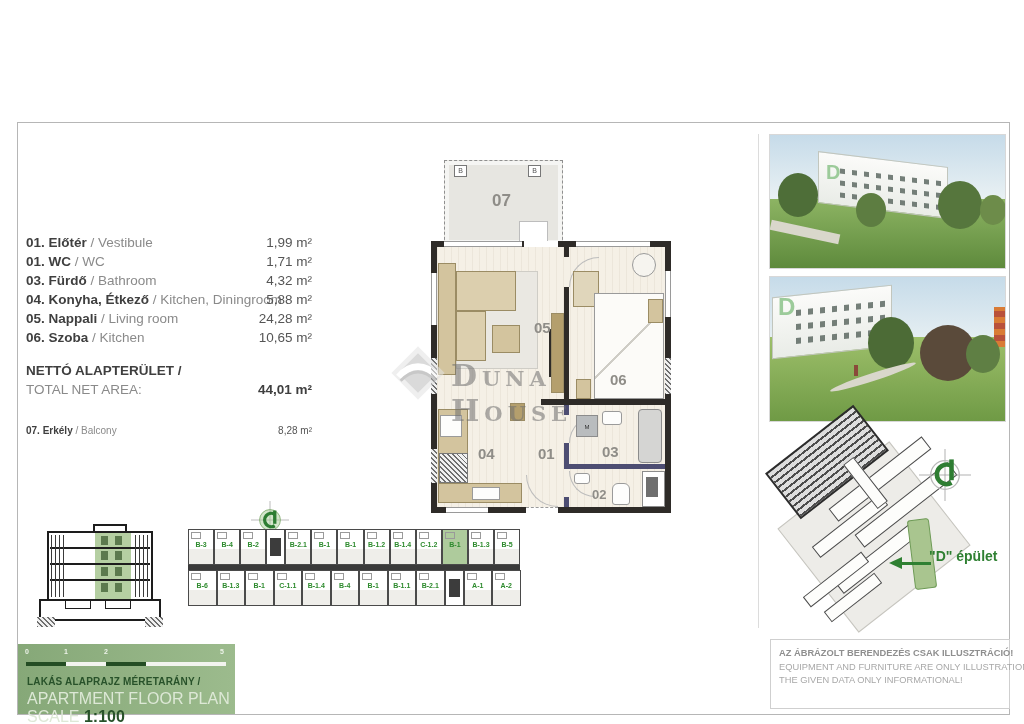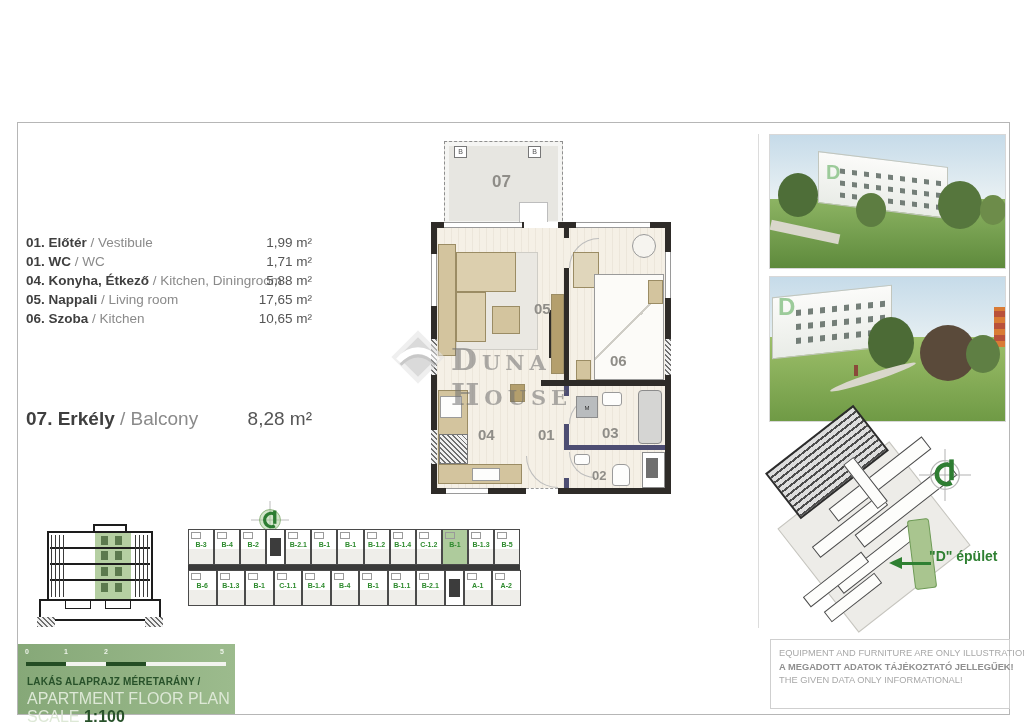--- a/index.html
+++ b/index.html
@@ -16,37 +16,37 @@
   .rrow{position:relative;height:19px;line-height:19px;white-space:nowrap;}
   .rrow .hu{font-weight:bold;color:#3f3f3f;}
   .rrow .sep,.rrow .en{color:#8a8a8a;}
   .rrow .ar{position:absolute;right:0;top:0;color:#555;}
   #total{position:absolute;left:8px;top:238px;width:286px;font-size:13.5px;}
   #total .l1{font-weight:bold;color:#3f3f3f;line-height:19px;}
   #total .l2{color:#8a8a8a;line-height:19px;position:relative;}
   #total .ar{position:absolute;right:0;top:0;font-weight:bold;color:#3f3f3f;}
   #balc{position:absolute;left:8px;top:286px;width:286px;}
   
-  #plan{position:absolute;left:408px;top:11px;width:250px;height:372px;}
+  #plan{position:absolute;left:408px;top:30px;width:250px;height:372px;}
   .w{position:absolute;background:#2e2b28;}
   .wb{position:absolute;background:#4d4d72;}
   .winh{position:absolute;background:#fff;border-top:1px solid #9a9a9a;border-bottom:1px solid #9a9a9a;box-sizing:border-box;}
   .winv{position:absolute;background:#fff;border-left:1px solid #9a9a9a;border-right:1px solid #9a9a9a;box-sizing:border-box;}
   .tan{position:absolute;background:#d3c49e;border:1px solid #9b8c64;box-sizing:border-box;}
   .whitef{position:absolute;background:#fdfdfc;border:1px solid #9a9a9a;box-sizing:border-box;}
   .grayf{position:absolute;background:#d5d5d3;border:1px solid #8c8c8c;box-sizing:border-box;}
   .lbl{position:absolute;color:#8f8d88;font-weight:bold;font-size:15px;}
   .lblsm{position:absolute;color:#8f8d88;font-weight:bold;font-size:13px;}
   .hatch{position:absolute;background:repeating-linear-gradient(45deg,#6f6f6f 0 1px,#f0f0f0 1px 3.5px);}
   .arc{position:absolute;border:1px solid #bcbcbc;box-sizing:border-box;background:transparent;}
   .floorwood{background:#f5f0e6 repeating-linear-gradient(90deg,rgba(120,100,70,.07) 0 1px,transparent 1px 7px);}
   .floortile{background:#e2e4e7 repeating-linear-gradient(0deg,rgba(90,90,110,.12) 0 1px,transparent 1px 8px),
              repeating-linear-gradient(90deg,rgba(90,90,110,.12) 0 1px,#e2e4e7 1px 8px);}
   
-  #wm{position:absolute;left:371px;top:205px;width:270px;height:62px;z-index:6;opacity:.55;pointer-events:none;}
+  #wm{position:absolute;left:371px;top:221px;width:270px;height:62px;z-index:6;opacity:.55;pointer-events:none;}
   #wm .txt{position:absolute;left:62px;top:14px;font-family:"DejaVu Serif",serif;font-variant:small-caps;
     font-size:30px;letter-spacing:5px;color:#6f6f6f;font-weight:bold;}
   
   .photo{position:absolute;left:751px;width:237px;overflow:hidden;border:1px solid #d8d8d8;box-sizing:border-box;}
   #photo1{top:11px;height:135px;}
   #photo2{top:153px;height:146px;}
   .sky{position:absolute;left:0;top:0;width:100%;height:55%;background:linear-gradient(#c6dbe9,#eef4f5);}
   .grass{position:absolute;left:0;bottom:0;width:100%;height:52%;background:linear-gradient(#8db463,#5e8a3c);}
   .bldg{position:absolute;background:linear-gradient(180deg,#fbfbf9 0%,#e9ece7 100%);border:1px solid #c2c6bd;box-sizing:border-box;}
   .winrow{position:absolute;background:repeating-linear-gradient(90deg,#54615a 0 5px,transparent 5px 12px);opacity:.8;}
@@ -98,25 +98,30 @@
 </style>
 </head>
 <body>
 
 <div id="card">
 
 
   <div id="rooms">
     <div class="rrow"><span class="hu">01. Előtér</span> <span class="sep">/</span> <span class="en">Vestibule</span><span class="ar">1,99 m²</span></div>
     <div class="rrow"><span class="hu">01. WC</span> <span class="sep">/</span> <span class="en">WC</span><span class="ar">1,71 m²</span></div>
+    <div class="rrow"><span class="hu">03. Fürdő</span> <span class="sep">/</span> <span class="en">Bathroom</span><span class="ar">4,32 m²</span></div>
     <div class="rrow"><span class="hu">04. Konyha, Étkező</span> <span class="sep">/</span> <span class="en">Kitchen, Diningroom</span><span class="ar">5,88 m²</span></div>
-    <div class="rrow"><span class="hu">05. Nappali</span> <span class="sep">/</span> <span class="en">Living room</span><span class="ar">17,65 m²</span></div>
+    <div class="rrow"><span class="hu">05. Nappali</span> <span class="sep">/</span> <span class="en">Living room</span><span class="ar">24,28 m²</span></div>
     <div class="rrow"><span class="hu">06. Szoba</span> <span class="sep">/</span> <span class="en">Kitchen</span><span class="ar">10,65 m²</span></div>
   </div>
-  <div id="balc" class="rrow" style="font-size:19px;">
+  <div id="total">
+    <div class="l1">NETTÓ ALAPTERÜLET /</div>
+    <div class="l2"><span>TOTAL NET AREA:</span><span class="ar">44,01 m²</span></div>
+  </div>
+  <div id="balc" class="rrow" style="font-size:10px;margin-top:12px;">
     <span class="hu">07. Erkély</span>
     <span class="sep">/</span>
     <span class="en">Balcony</span>
     <span class="ar">8,28 m²</span>
   </div>
 
   <div id="plan">
 
     <div class="abs" style="left:18px;top:7px;width:117px;height:83px;background:#e7e6e1;border:1px dashed #8f8f8f;
         box-shadow:inset 0 0 0 4px rgba(255,255,255,.6);"></div>
@@ -382,18 +387,18 @@
     <span class="tick" style="left:202px;">5</span>
     <div class="segd" style="left:8px;width:40px;"></div>
     <div class="segw" style="left:48px;width:40px;"></div>
     <div class="segd" style="left:88px;width:40px;"></div>
     <div class="segw" style="left:128px;width:80px;"></div>
     <div class="cap1">LAKÁS ALAPRAJZ MÉRETARÁNY /</div>
     <div class="cap2"><span>APARTMENT FLOOR PLAN SCALE</span> <b>1:100</b></div>
   </div>
 
   <div id="disc">
+    <div class="b">AZ ÁBRÁZOLT BERENDEZÉS CSAK ILLUSZTRÁCIÓ!</div>
     <div>EQUIPMENT AND FURNITURE ARE ONLY ILLUSTRATION!</div>
-    <div class="b">A MEGADOTT ADATOK TÁJÉKOZTATÓ JELLEGŰEK!</div>
     <div>THE GIVEN DATA ONLY INFORMATIONAL!</div>
   </div>
 
 </div>
 
 </body></html>

